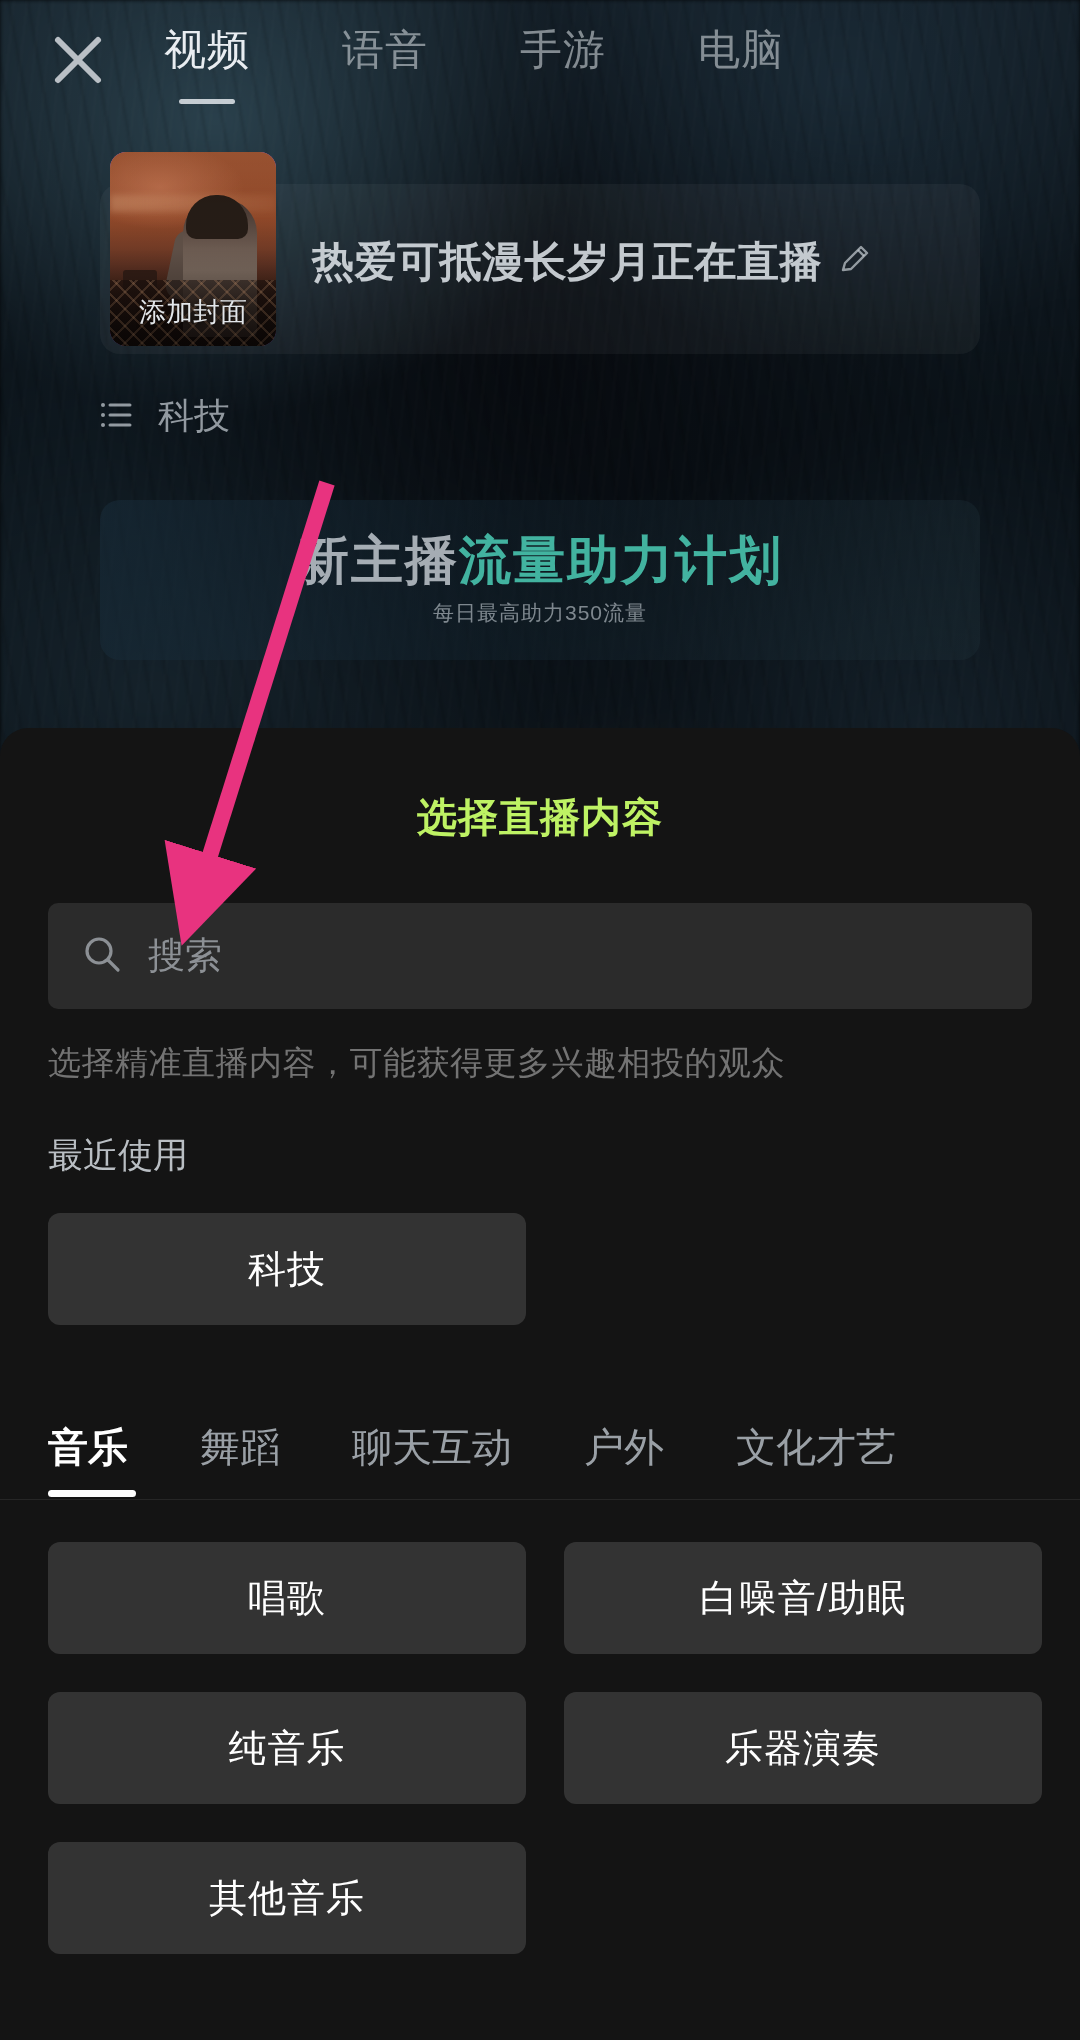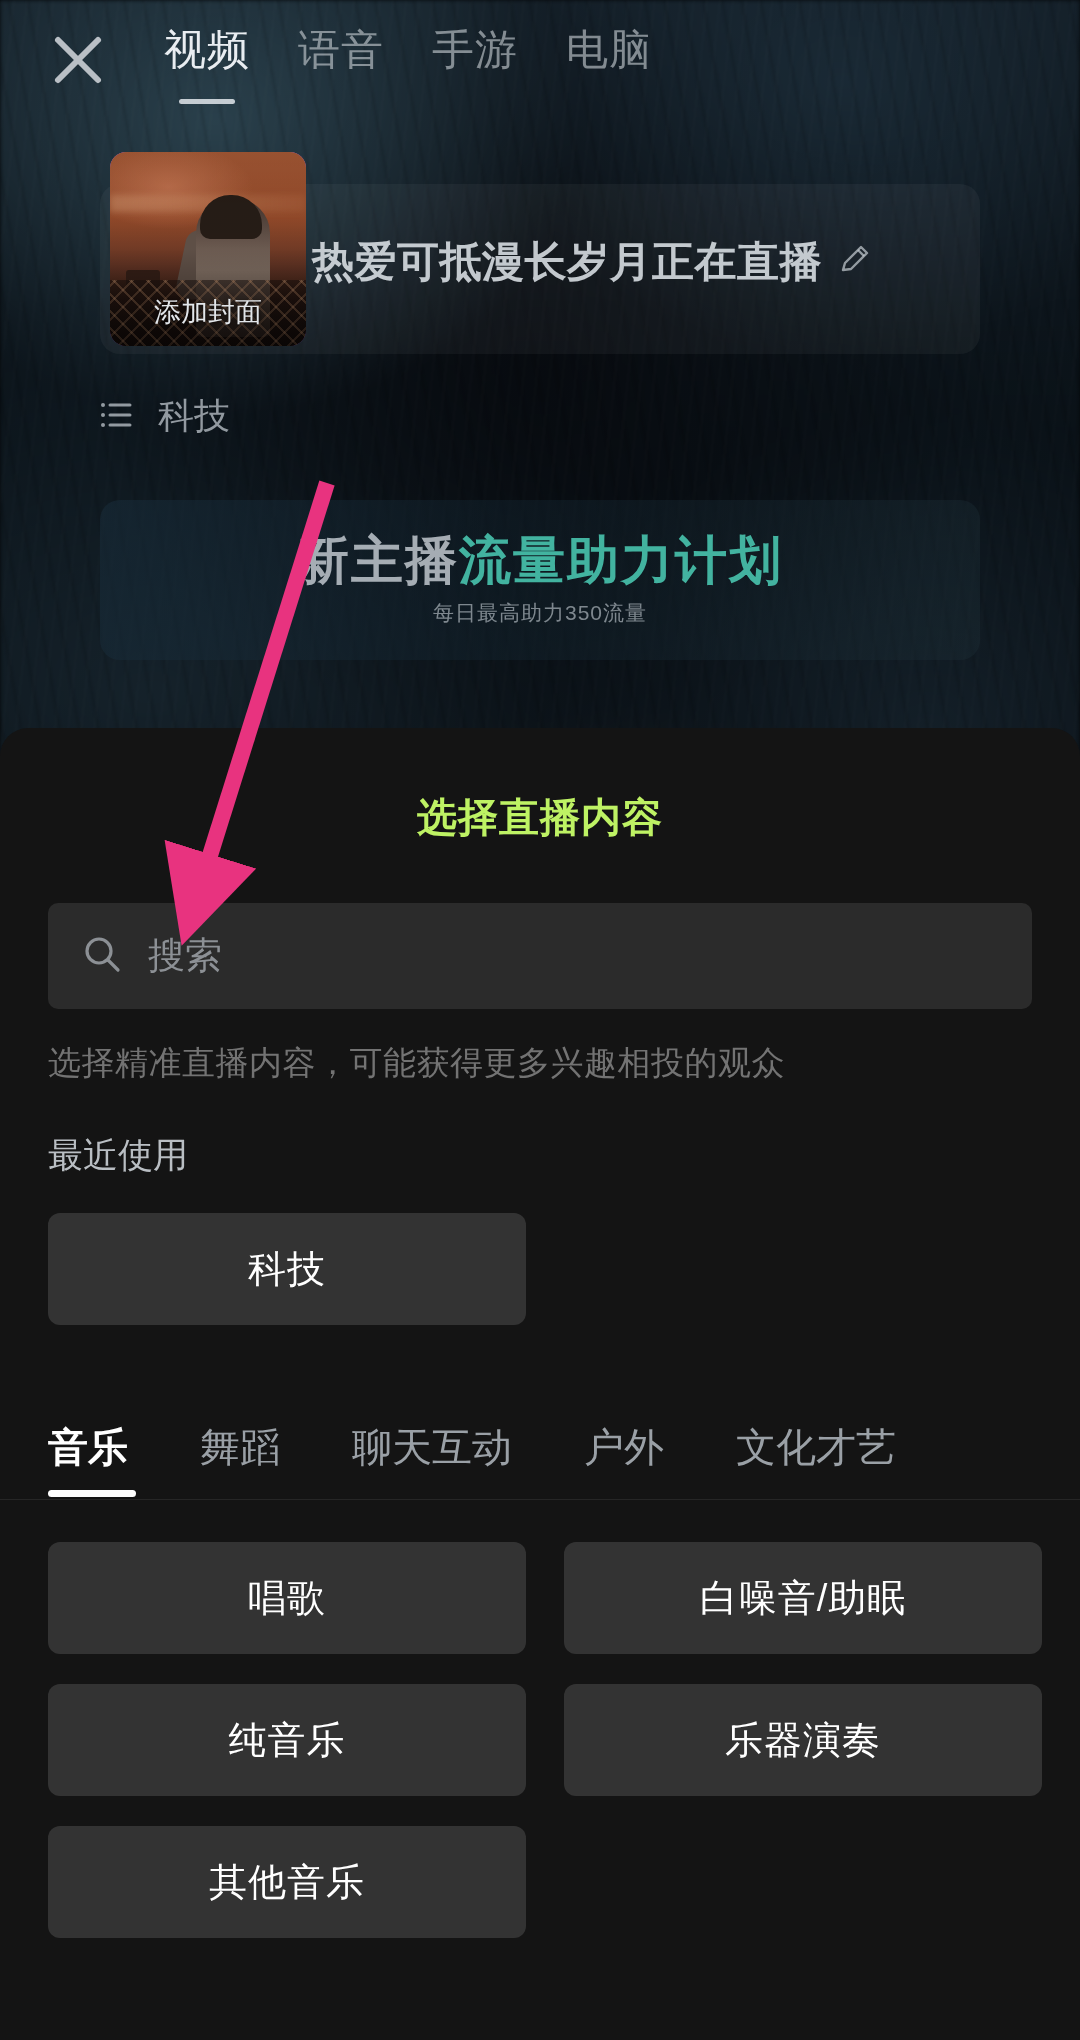--- a/index.html
+++ b/index.html
@@ -47,21 +47,21 @@
   .topbar {
     position: absolute; top: 0; left: 0; width: 1080px; height: 120px;
     display: flex; align-items: center;
   }
   .close-btn {
     width: 92px; height: 92px; margin-left: 32px;
     display: flex; align-items: center; justify-content: center;
   }
   .close-btn svg { display: block; }
   .top-tabs {
-    display: flex; align-items: flex-start; gap: 48px;
+    display: flex; align-items: flex-start; gap: 92px;
     margin-left: 40px; padding-top: 6px;
   }
   .top-tab {
     position: relative;
     font-size: 42px; font-weight: 400;
     color: rgba(200,206,212,0.62);
     letter-spacing: 1px;
     padding-bottom: 26px;
     white-space: nowrap;
   }
@@ -74,21 +74,21 @@
 
   
   .info-card {
     position: absolute; left: 100px; top: 184px;
     width: 880px; height: 170px;
     background: rgba(255,255,255,0.045);
     border-radius: 20px;
   }
   .cover {
     position: absolute; left: 10px; top: -32px;
-    width: 196px; height: 194px;
+    width: 166px; height: 194px;
     border-radius: 16px;
     overflow: hidden;
     background: #8b5cf6;
   }
   .cover-art {
     position: absolute; inset: 0;
     background:
       radial-gradient(ellipse 120px 60px at 30% 18%, rgba(240,150,110,0.55), rgba(0,0,0,0) 70%),
       linear-gradient(180deg, #b5613a 0%, #a5532f 34%, #6e3a28 58%, #3a2118 76%, #221510 100%);
   }
@@ -238,21 +238,21 @@
   .sheet-tab.active { color: #ffffff; font-weight: 700; }
   .sheet-tab.active::after {
     content: ""; position: absolute; left: 0; bottom: 2px;
     width: 88px; height: 7px; border-radius: 4px; background: #ffffff;
   }
   .tabs-divider {
     height: 1px; background: rgba(255,255,255,0.08); width: 1080px;
   }
   .item-grid {
     margin: 42px 0 0 48px;
-    display: grid; grid-template-columns: repeat(2, 478px); gap: 30px 38px;
+    display: grid; grid-template-columns: repeat(2, 478px); gap: 38px 38px;
   }
 
   
   .arrow-overlay {
     position: absolute; inset: 0; pointer-events: none;
   }
 </style>
 </head>
 <body>
 

